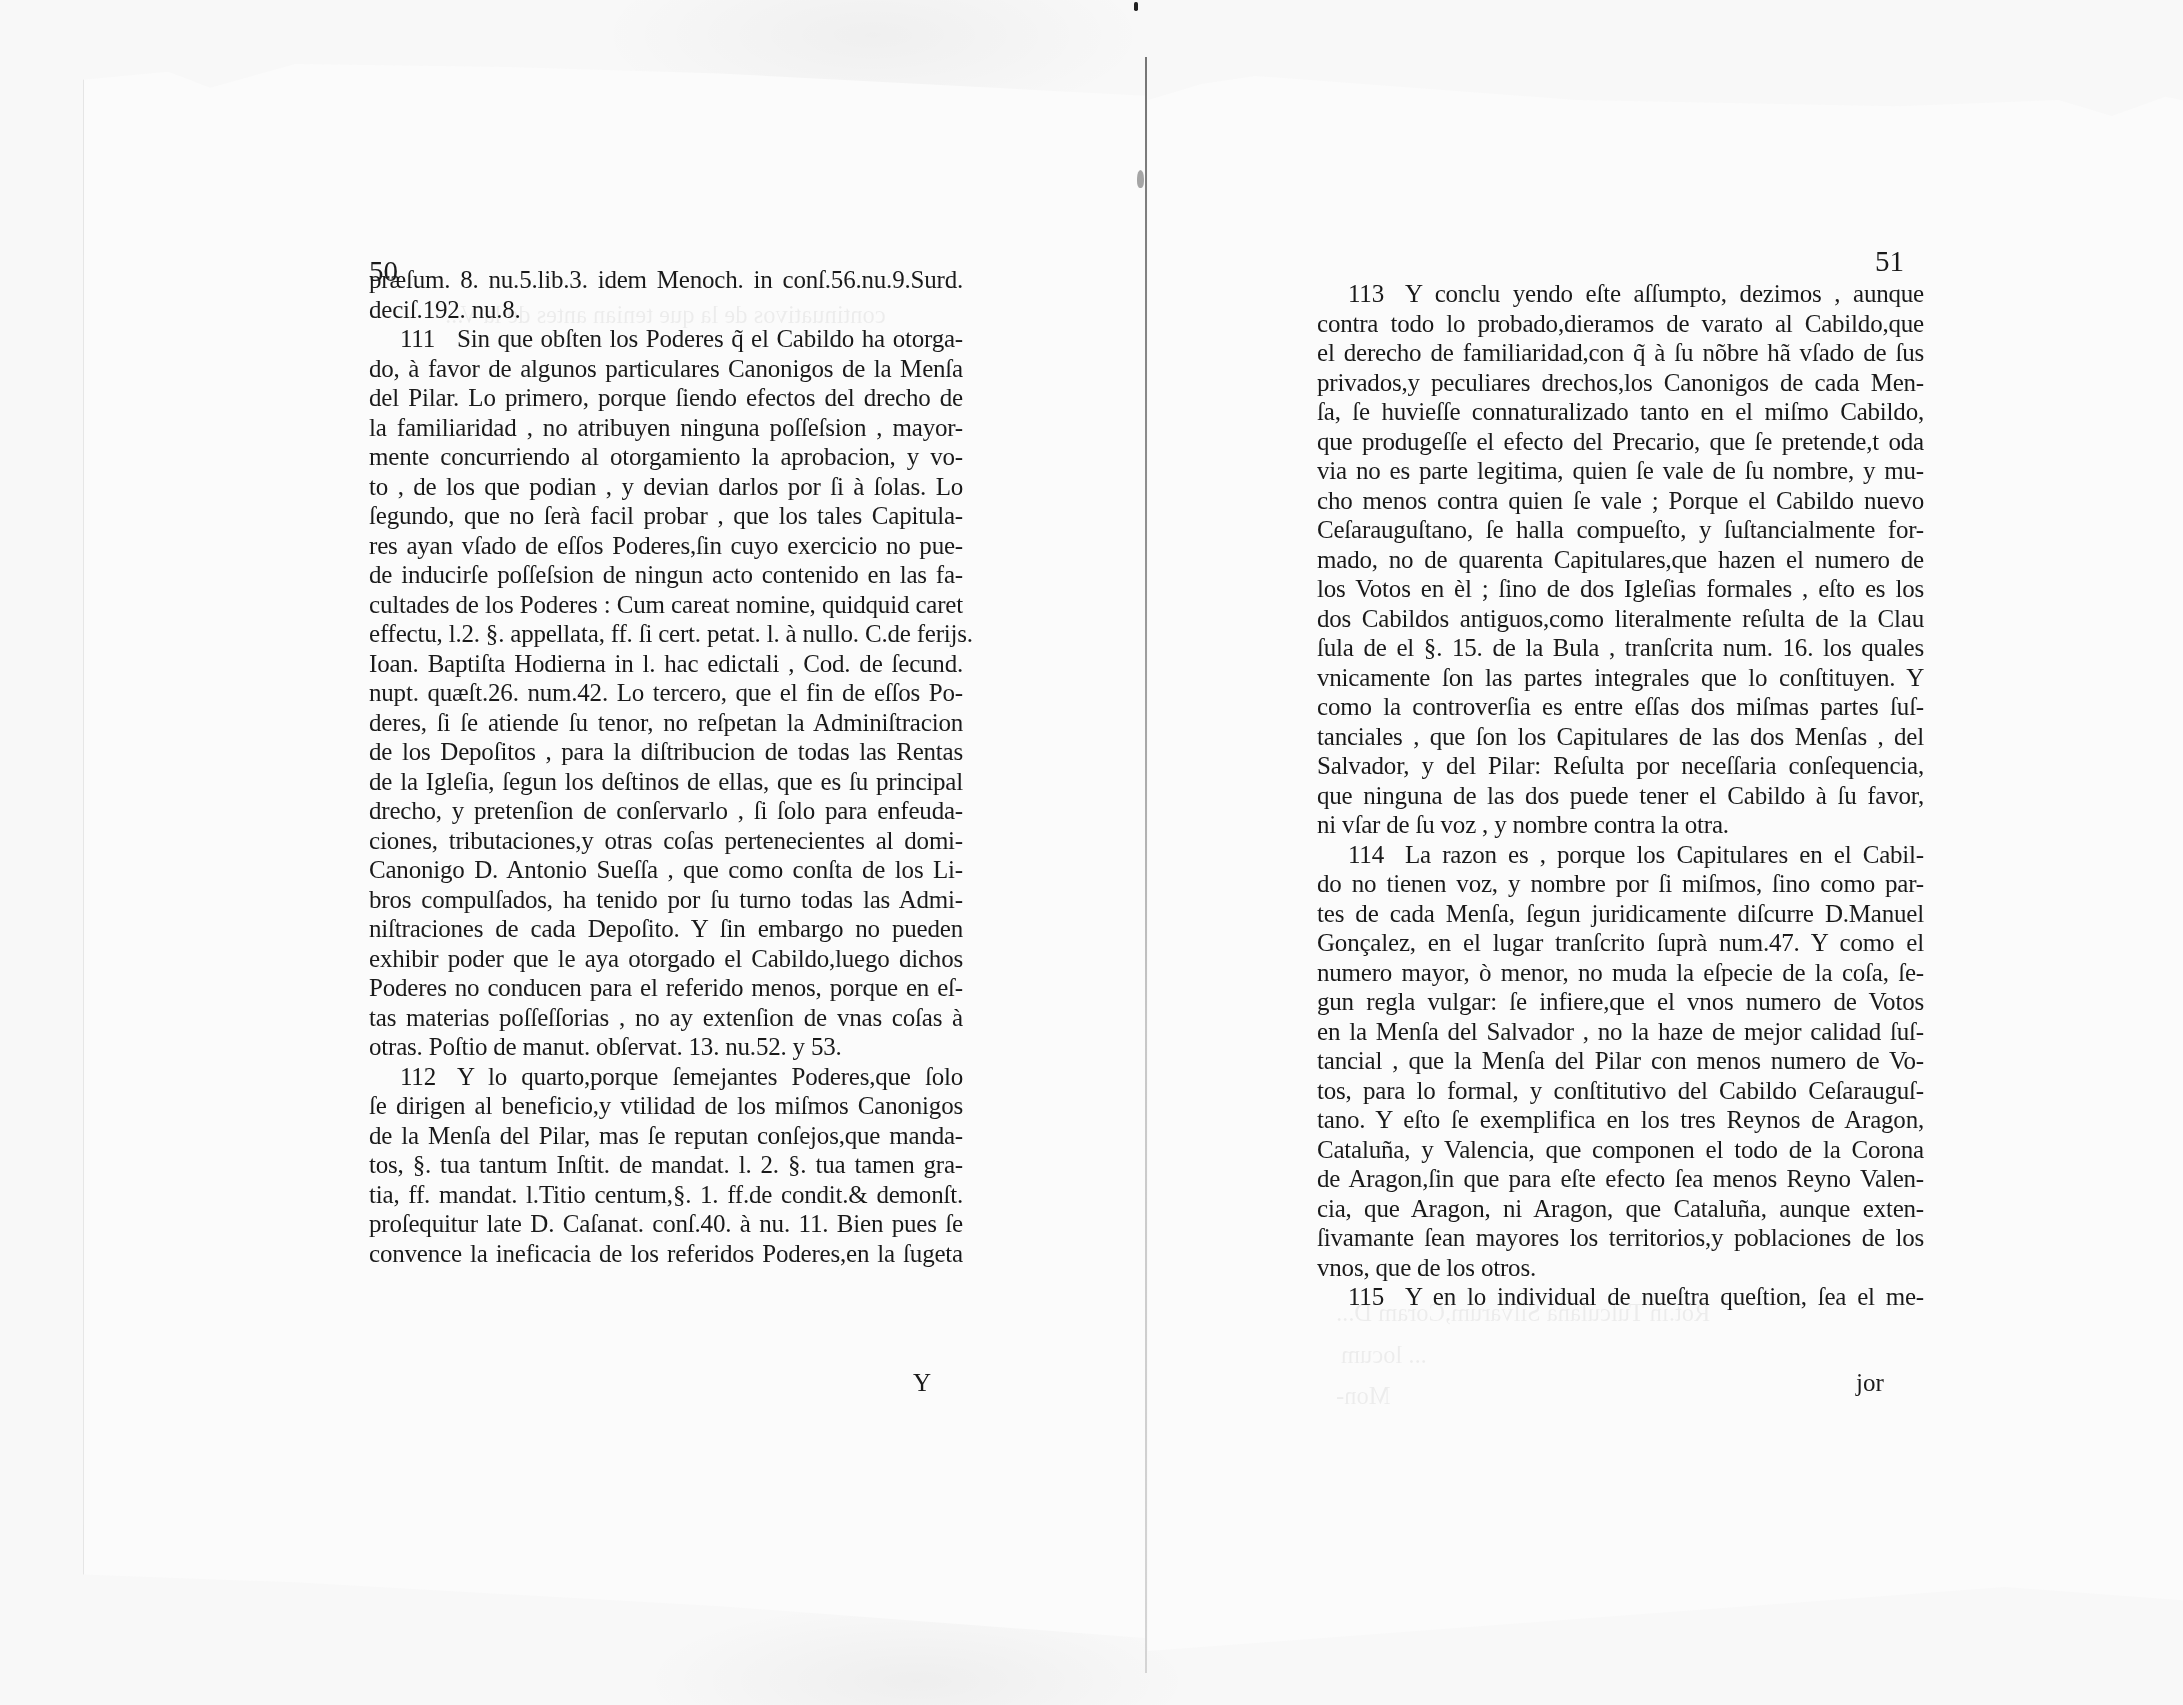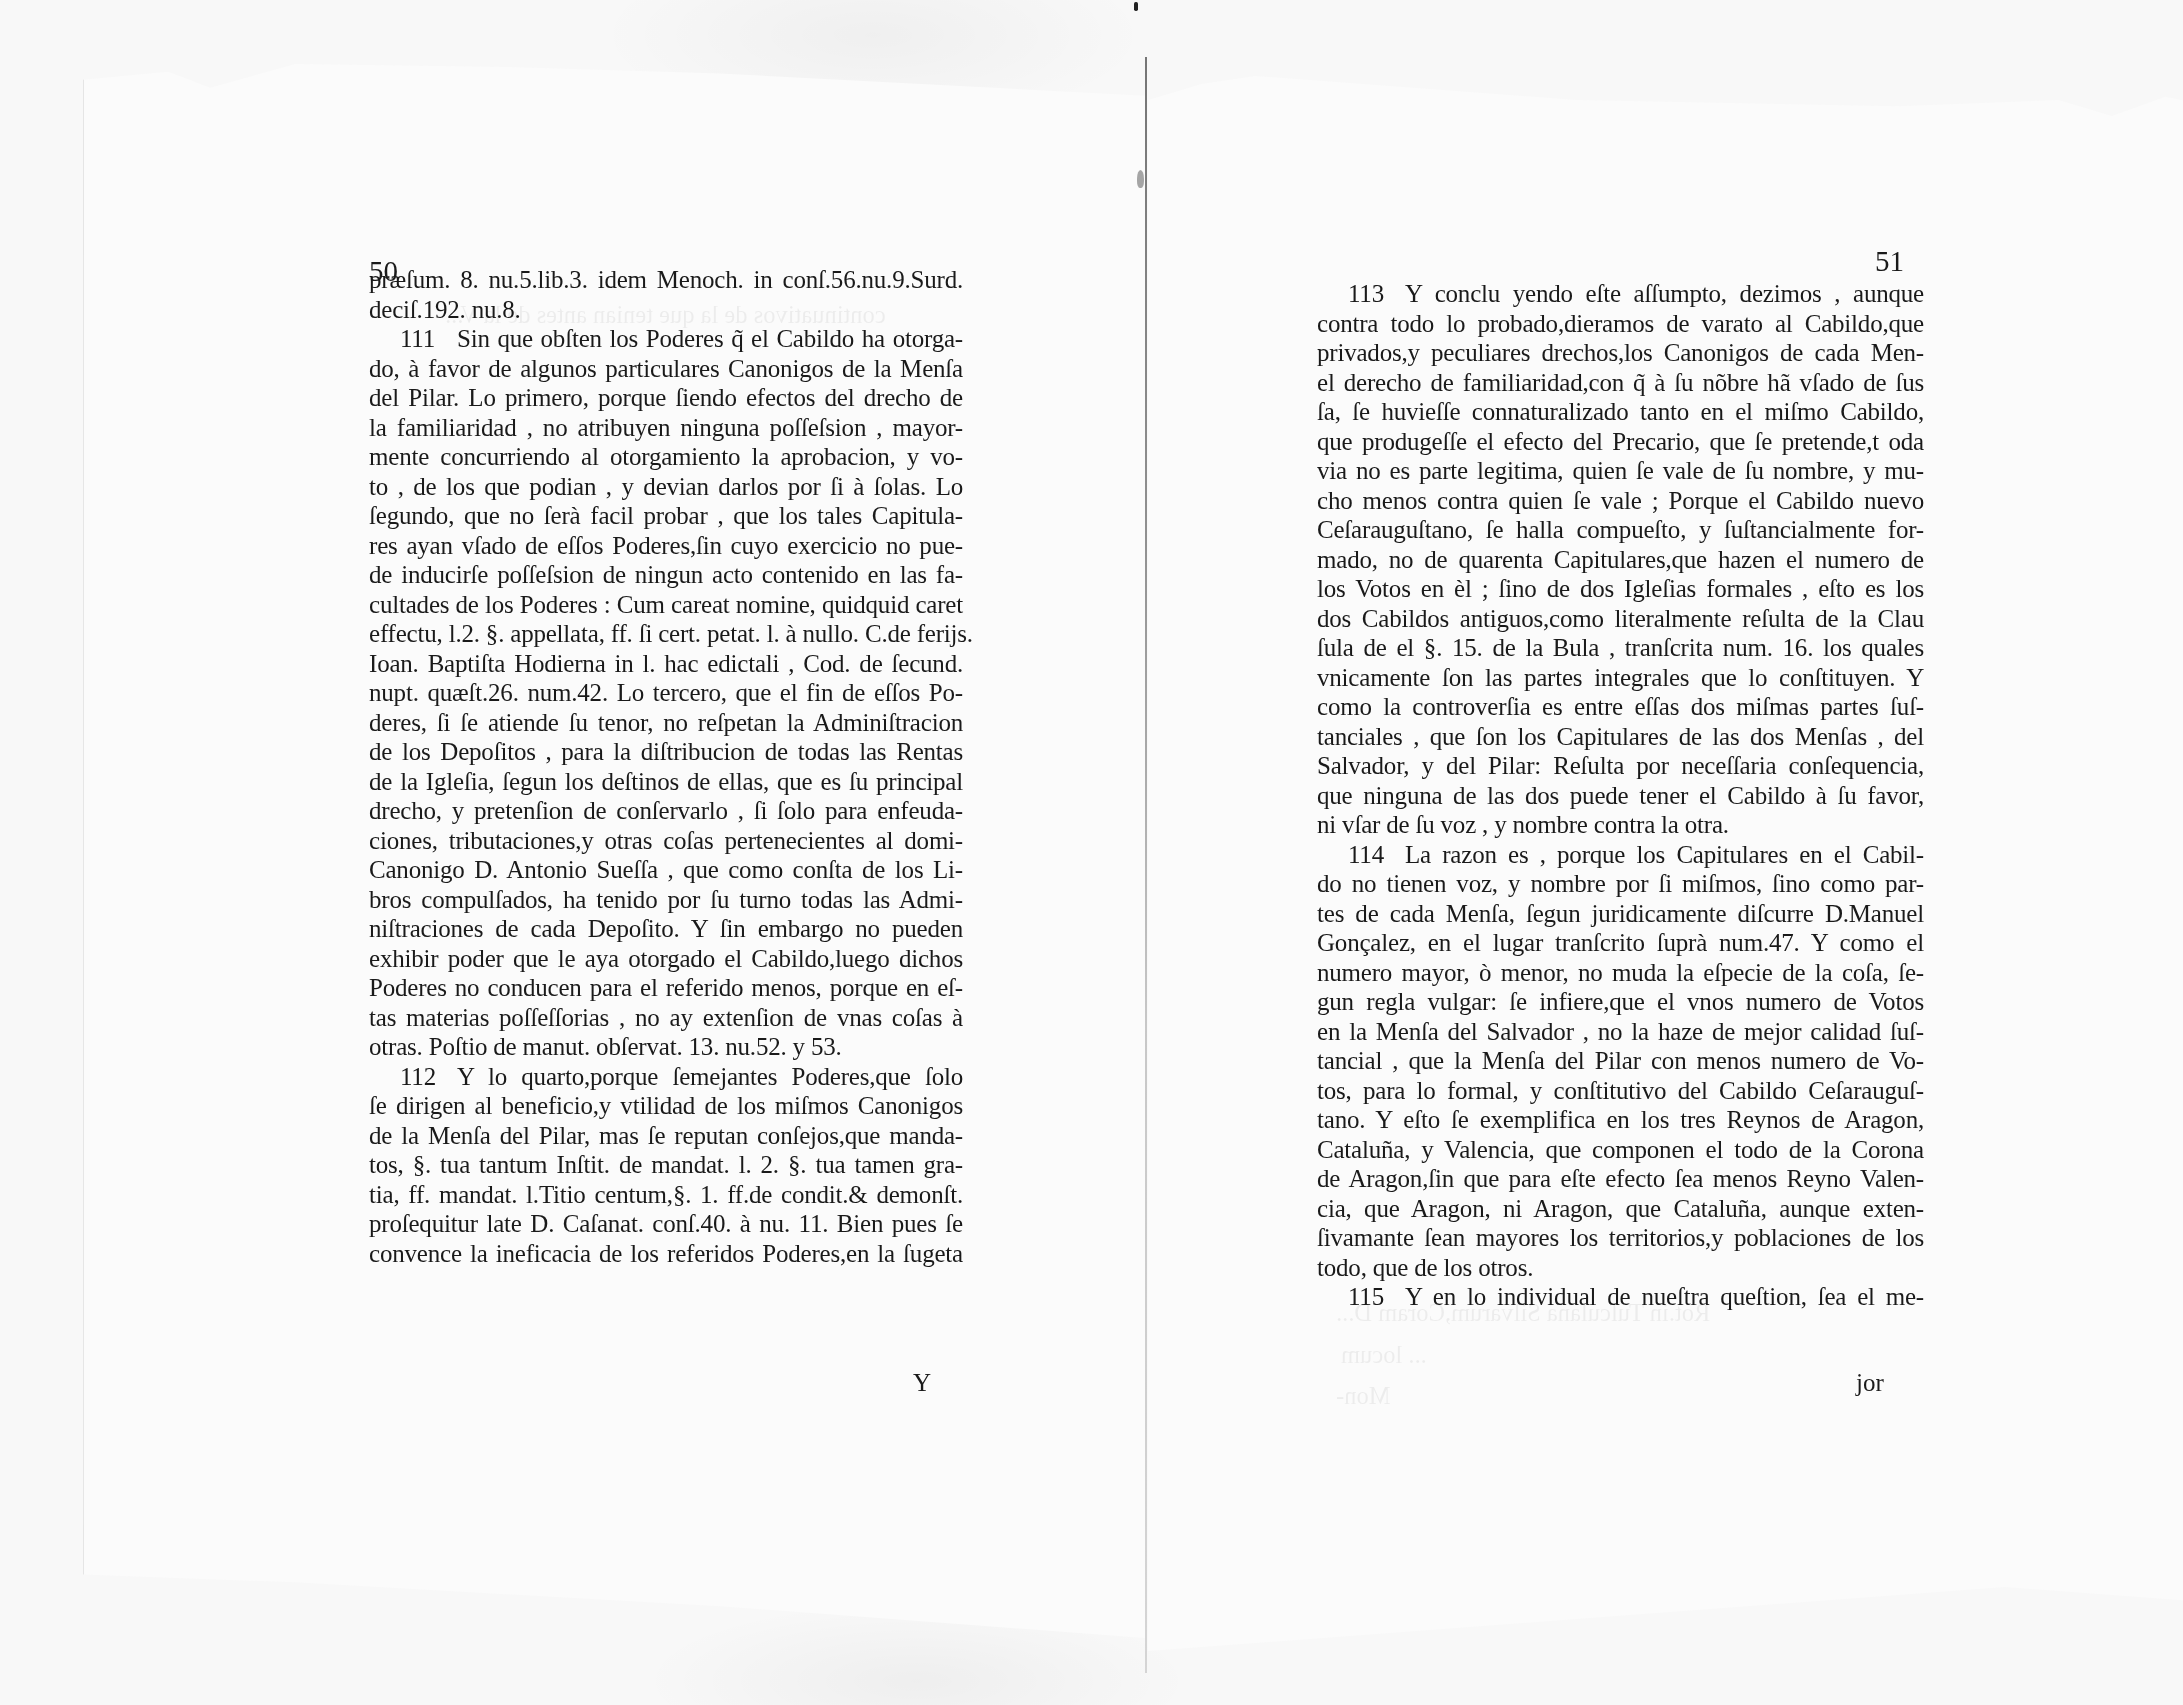--- a/index.html
+++ b/index.html
@@ -128,22 +128,22 @@
     <span class="line"><span>tia, ff. mandat. l.Titio centum,§. 1. ff.de condit.&amp; demonſt.</span></span>
     <span class="line"><span>proſequitur late D. Caſanat. conſ.40. à nu. 11. Bien pues ſe</span></span>
     <span class="line"><span>convence la ineficacia de los referidos Poderes,en la ſugeta</span></span>
   </div>
 <div class="catch catch-left">Y</div>
 
 <div class="folio folio-right">51</div>
 <div class="page page-right" id="right-page">
     <span class="line indent"><span class="para-num">113</span><span>Y conclu yendo eſte aſſumpto, dezimos , aunque</span></span>
     <span class="line"><span>contra todo lo probado,dieramos de varato al Cabildo,que</span></span>
+    <span class="line"><span>el derecho de familiaridad,con q̃ à ſu nõbre hã vſado de ſus</span></span>
     <span class="line"><span>privados,y peculiares drechos,los Canonigos de cada Men-</span></span>
-    <span class="line"><span>el derecho de familiaridad,con q̃ à ſu nõbre hã vſado de ſus</span></span>
     <span class="line"><span>ſa, ſe huvieſſe connaturalizado tanto en el miſmo Cabildo,</span></span>
     <span class="line"><span>que produgeſſe el efecto del Precario, que ſe pretende,t oda</span></span>
     <span class="line"><span>via no es parte legitima, quien ſe vale de ſu nombre, y mu-</span></span>
     <span class="line"><span>cho menos contra quien ſe vale ; Porque el Cabildo nuevo</span></span>
     <span class="line"><span>Ceſarauguſtano, ſe halla compueſto, y ſuſtancialmente for-</span></span>
     <span class="line"><span>mado, no de quarenta Capitulares,que hazen el numero de</span></span>
     <span class="line"><span>los Votos en èl ; ſino de dos Igleſias formales , eſto es los</span></span>
     <span class="line"><span>dos Cabildos antiguos,como literalmente reſulta de la Clau</span></span>
     <span class="line"><span>ſula de el §. 15. de la Bula , tranſcrita num. 16. los quales</span></span>
     <span class="line"><span>vnicamente ſon las partes integrales que lo conſtituyen. Y</span></span>
@@ -159,17 +159,17 @@
     <span class="line"><span>numero mayor, ò menor, no muda la eſpecie de la coſa, ſe-</span></span>
     <span class="line"><span>gun regla vulgar: ſe infiere,que el vnos numero de Votos</span></span>
     <span class="line"><span>en la Menſa del Salvador , no la haze de mejor calidad ſuſ-</span></span>
     <span class="line"><span>tancial , que la Menſa del Pilar con menos numero de Vo-</span></span>
     <span class="line"><span>tos, para lo formal, y conſtitutivo del Cabildo Ceſarauguſ-</span></span>
     <span class="line"><span>tano. Y eſto ſe exemplifica en los tres Reynos de Aragon,</span></span>
     <span class="line"><span>Cataluña, y Valencia, que componen el todo de la Corona</span></span>
     <span class="line"><span>de Aragon,ſin que para eſte efecto ſea menos Reyno Valen-</span></span>
     <span class="line"><span>cia, que Aragon, ni Aragon, que Cataluña, aunque exten-</span></span>
     <span class="line"><span>ſivamante ſean mayores los territorios,y poblaciones de los</span></span>
-    <span class="line last"><span>todo, que de los otros.</span></span>
+    <span class="line last"><span>vnos, que de los otros.</span></span>
     <span class="line indent"><span class="para-num">115</span><span>Y en lo individual de nueſtra queſtion, ſea el me-</span></span>
   </div>
 <div class="catch catch-right">jor</div>
 
 
 </body></html>

